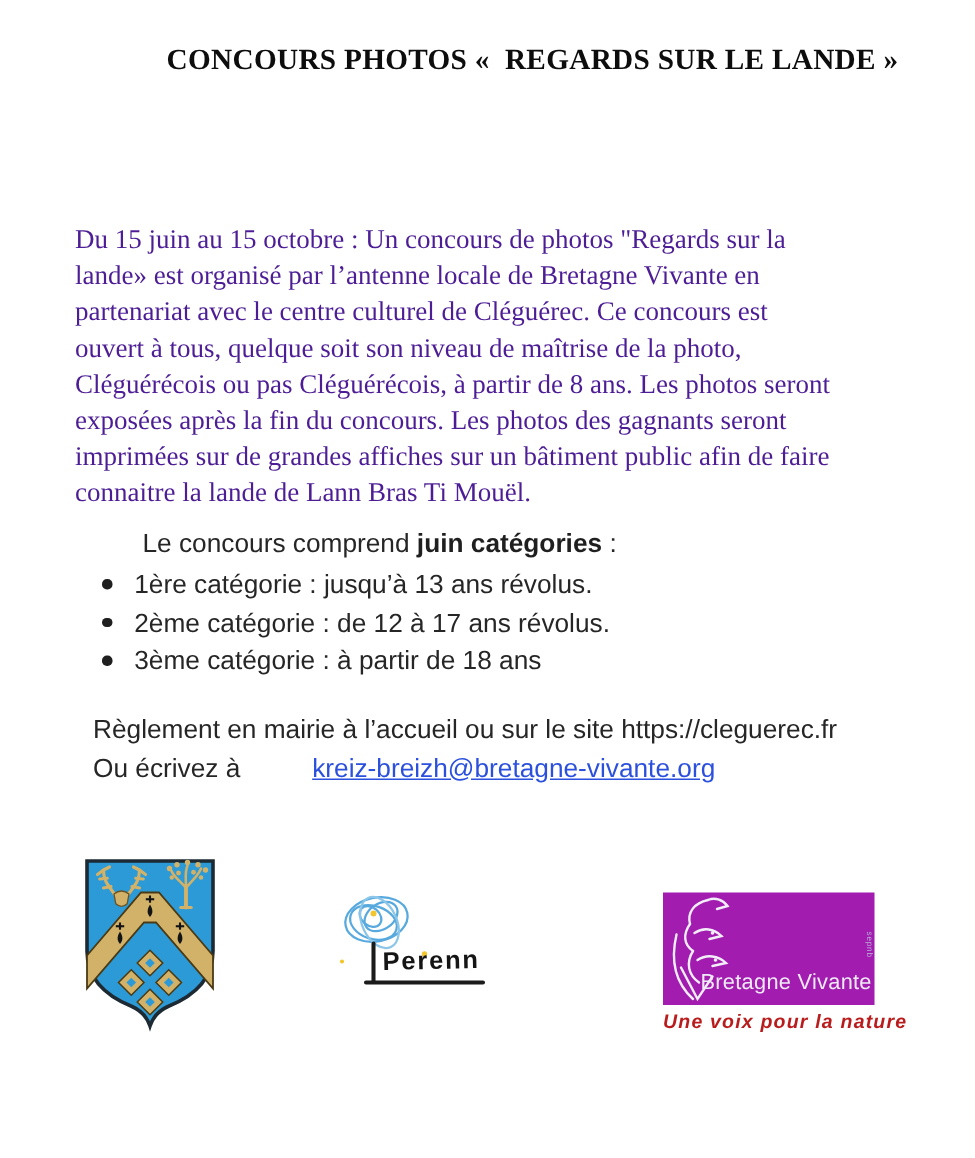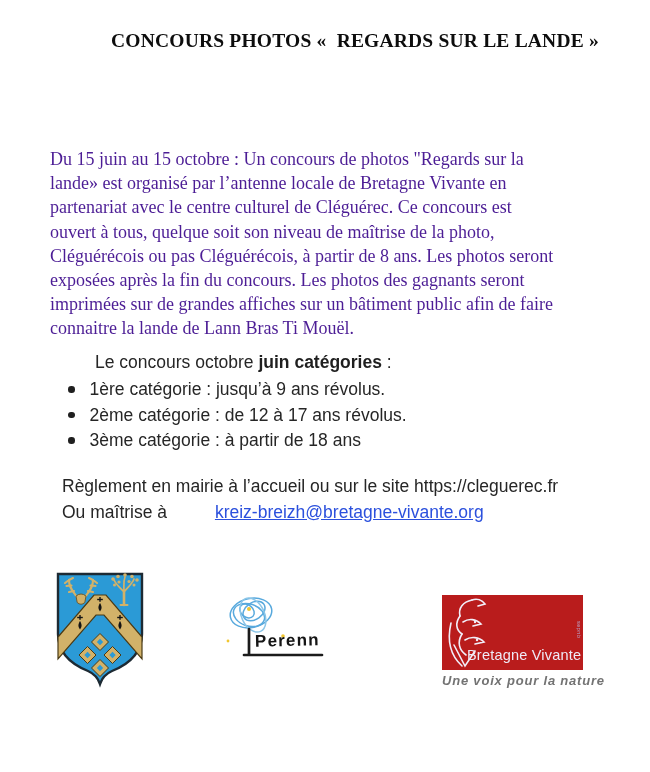--- a/index.html
+++ b/index.html
@@ -36,70 +36,70 @@
   }
   .contact a{color:#2b50dd;text-decoration:underline;cursor:pointer;margin-left:43px;}
   
   .coat{position:absolute;left:54px;top:571px;}
   .perenn{position:absolute;left:222px;top:594px;width:112px;height:74px;}
   .perenn-word{
     position:absolute;left:33px;top:37px;font-size:17px;color:#151515;
     letter-spacing:1.2px;transform:rotate(-1.2deg);font-weight:600;
   }
   .bv{position:absolute;left:442px;top:595px;width:141px;}
-  .bv-rect{position:relative;width:141px;height:75px;background:#b91c1c;}
+  .bv-rect{position:relative;width:141px;height:75px;background:#a21caf;}
   .bv-name{
     position:absolute;left:25px;bottom:7px;color:#efeaf6;font-size:14.5px;
     letter-spacing:0.2px;white-space:nowrap;
   }
   .bv-sepnb{
     position:absolute;right:1px;top:26px;color:#b9aed6;font-size:5.5px;
     writing-mode:vertical-rl;letter-spacing:0.5px;
   }
   .bv-tagline{
-    margin-top:3px;width:141px;text-align:center;color:#737373;font-size:13px;
+    margin-top:3px;width:141px;text-align:center;color:#b91c1c;font-size:13px;
     font-style:italic;letter-spacing:0.8px;font-weight:600;white-space:nowrap;
   }
 </style>
 </head>
 <body>
 
 <div class="page">
 
   <h1 class="doc-title">CONCOURS PHOTOS «  REGARDS SUR LE LANDE »</h1>
 
   <div class="intro">Du 15 juin au 15 octobre : Un concours de photos "Regards sur la
 lande» est organisé par l’antenne locale de Bretagne Vivante en
 partenariat avec le centre culturel de Cléguérec. Ce concours est
 ouvert à tous, quelque soit son niveau de maîtrise de la photo,
 Cléguérécois ou pas Cléguérécois, à partir de 8 ans. Les photos seront
 exposées après la fin du concours. Les photos des gagnants seront
 imprimées sur de grandes affiches sur un bâtiment public afin de faire
 connaitre la lande de Lann Bras Ti Mouël.</div>
 
-  <div class="cat-intro"><span>Le concours octobre </span><b>juin catégories</b><span> :</span></div>
+  <div class="cat-intro"><span>Le concours comprend </span><b>juin catégories</b><span> :</span></div>
 
   <ul class="cat-list">
     <li>
       <span class="bullet"></span>
-      <span>1ère catégorie : jusqu’à 9 ans révolus.</span>
+      <span>1ère catégorie : jusqu’à 13 ans révolus.</span>
     </li>
     <li>
       <span class="bullet"></span>
       <span>2ème catégorie : de 12 à 17 ans révolus.</span>
     </li>
     <li>
       <span class="bullet"></span>
       <span>3ème catégorie : à partir de 18 ans</span>
     </li>
   </ul>
 
   <div class="contact">
     <div>Règlement en mairie à l’accueil ou sur le site https://cleguerec.fr</div>
-    <div><span>Ou maîtrise à </span><a>kreiz-breizh@bretagne-vivante.org</a></div>
+    <div><span>Ou écrivez à </span><a>kreiz-breizh@bretagne-vivante.org</a></div>
   </div>
 
   <svg class="coat" width="92" height="118" viewBox="0 0 92 118">
     <defs>
       <g id="erm" fill="#141414">
         <rect x="-2.8" y="-6.2" width="5.6" height="1.4"></rect>
         <rect x="-0.7" y="-8" width="1.4" height="4.8"></rect>
         <path d="M0,-2 C1.8,1 2.4,3.6 0,6.4 C-2.4,3.6 -1.8,1 0,-2 Z"></path>
       </g>
     </defs>

